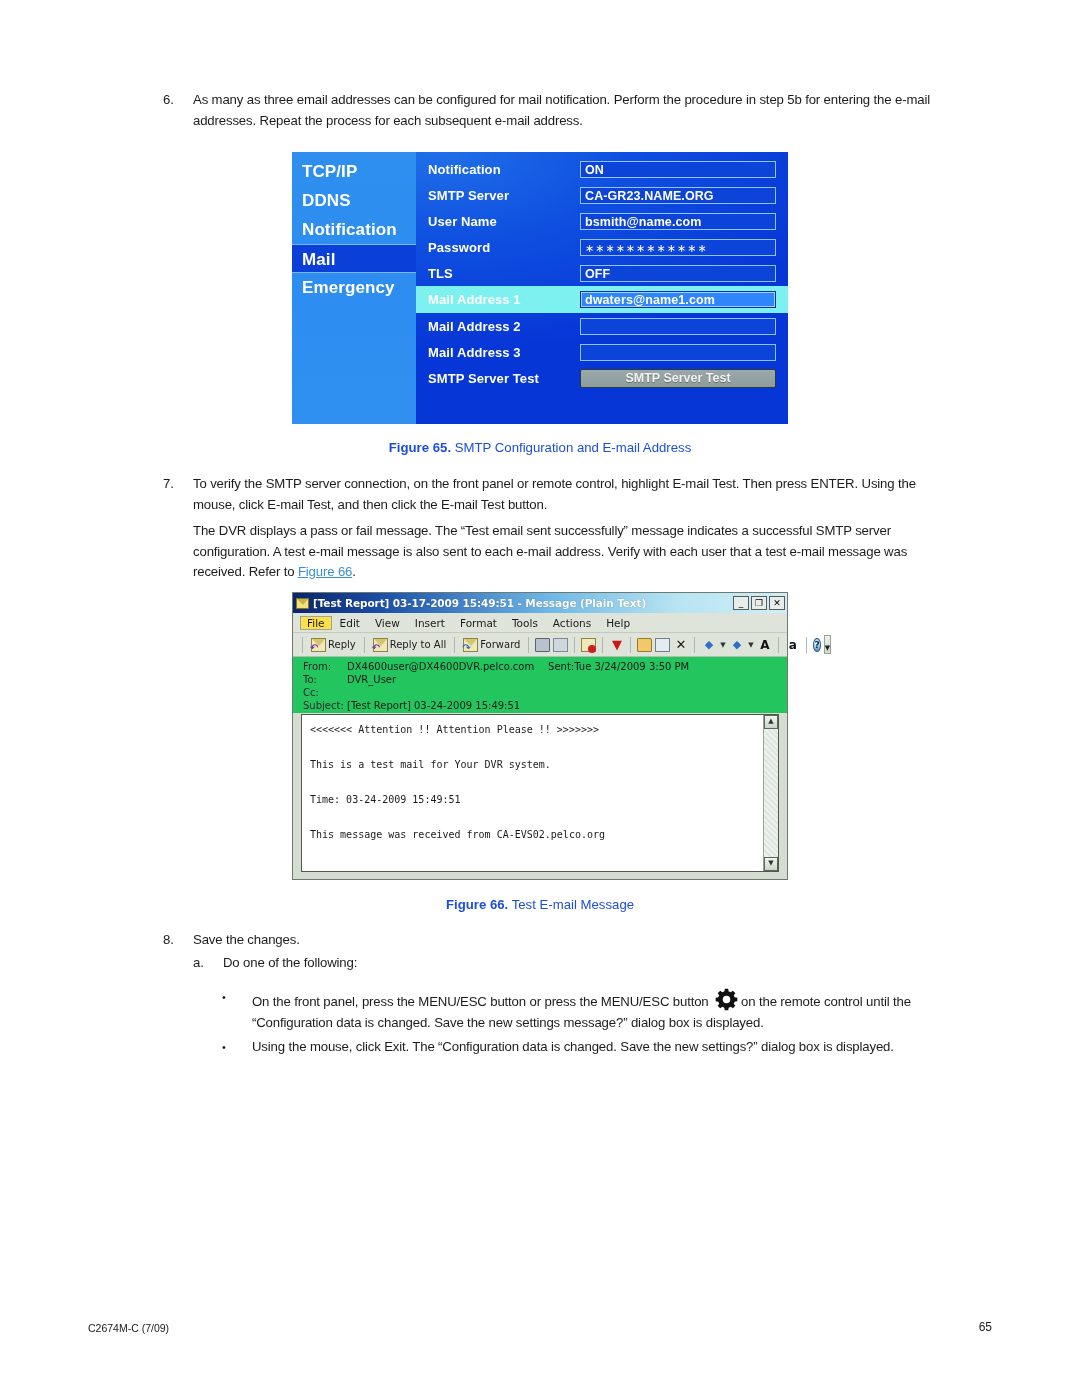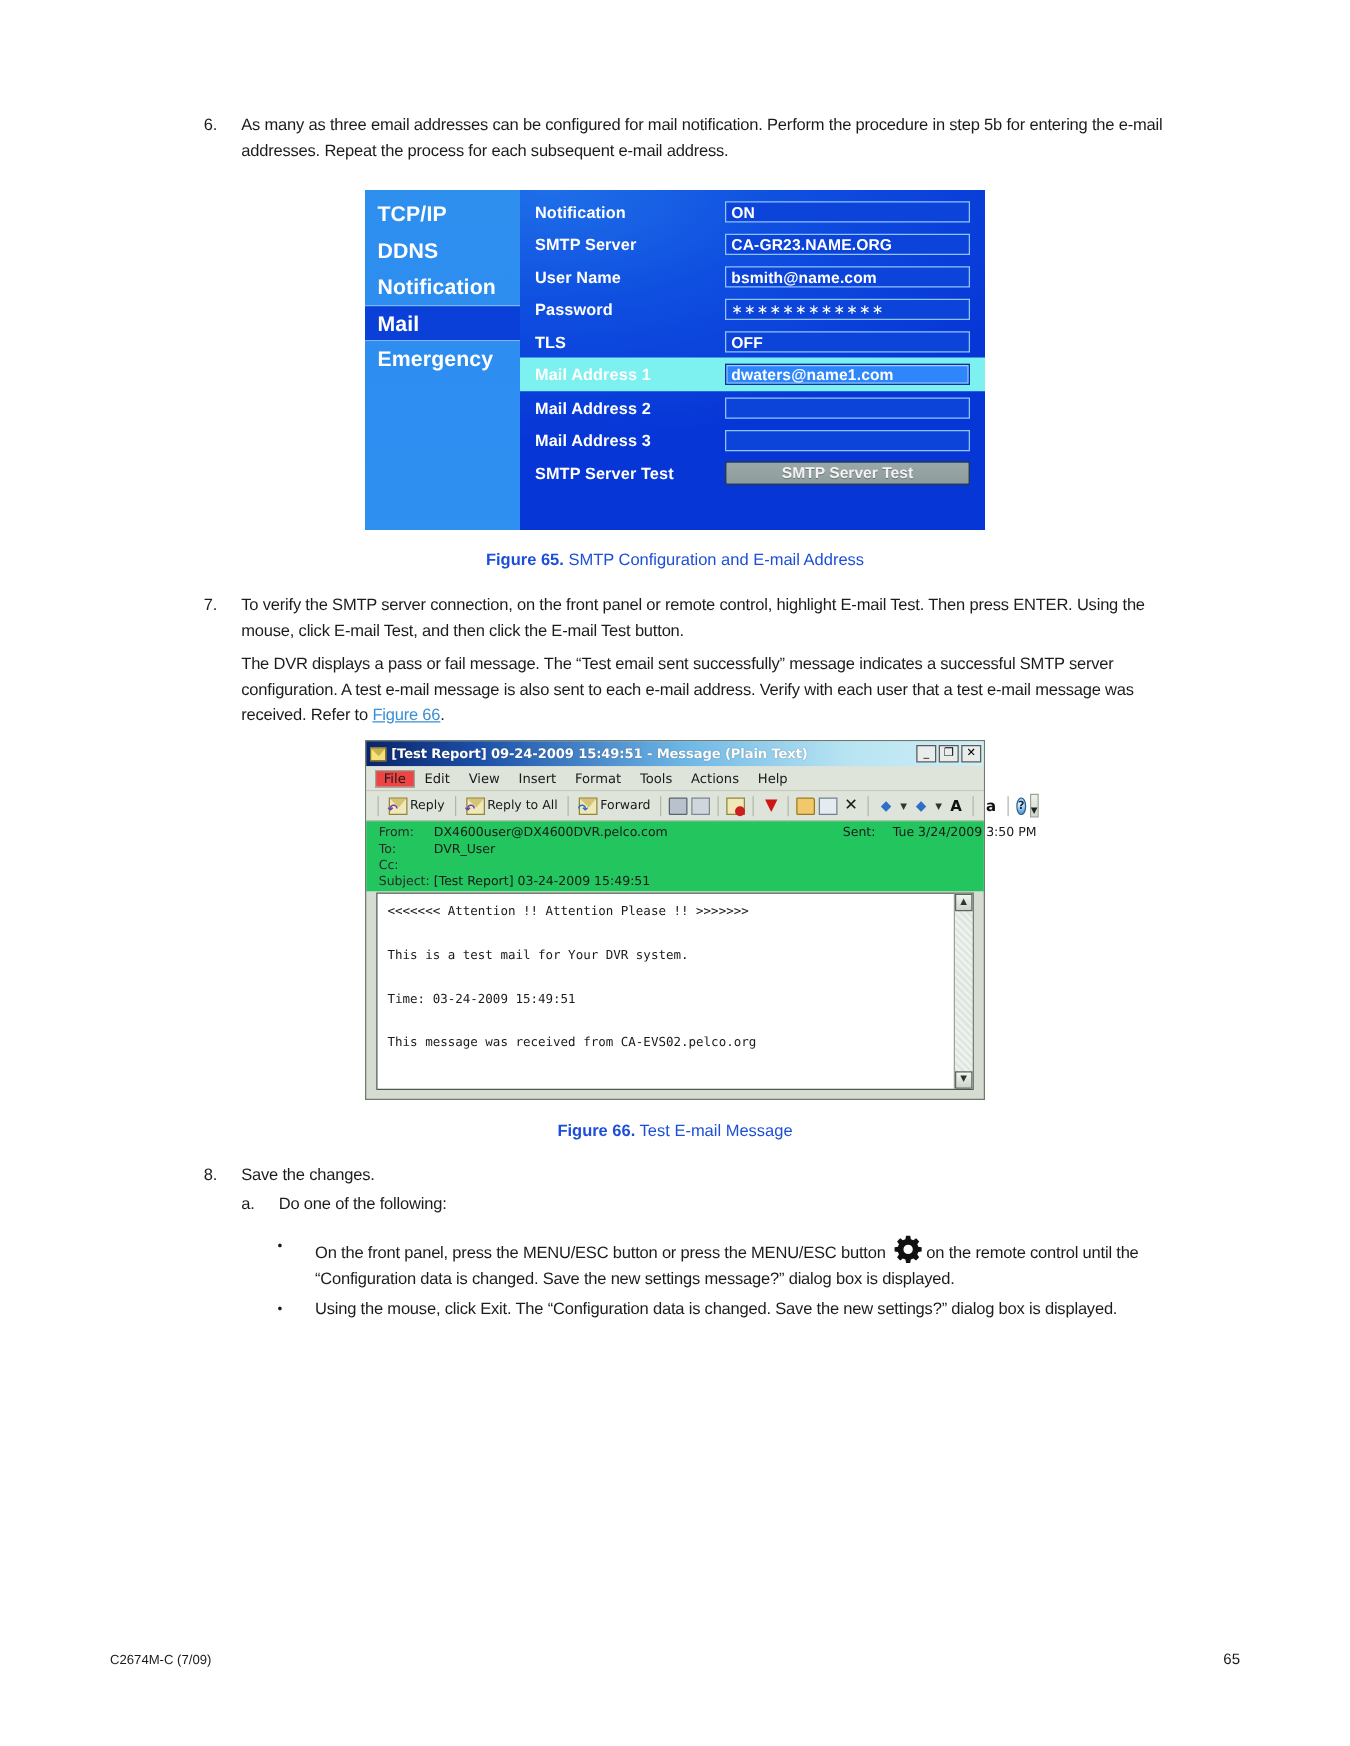--- a/index.html
+++ b/index.html
@@ -240,21 +240,21 @@
     gap: 1px;
     border-bottom: 1px solid #c4cabe;
   }
   .menu-item {
     font-size: 10.5px;
     color: #1a1a1a;
     padding: 1px 7px;
     white-space: nowrap;
   }
   .menu-item.active {
-    background: #ef4444;
+    background: #fde047;
     border: 1px solid #9aa4a0;
     padding: 0px 6px;
   }
   #ol-toolbar {
     height: 23px;
     background: #dfe4da;
     display: flex;
     align-items: center;
     padding-left: 6px;
     gap: 3px;
@@ -411,21 +411,21 @@
   }
   .hdr-key {
     width: 44px;
     flex: 0 0 44px;
     color: #2a2a2a;
   }
   .hdr-val { flex: 0 0 auto; white-space: nowrap; }
   .hdr-sent-key {
     width: 40px;
     flex: 0 0 40px;
-    margin-left: 140px;
+    text-align: right;
   }
   #ol-body-wrap {
     margin: 1px 8px 0 8px;
     height: 158px;
     background: #ffffff;
     border: 1px solid #4c5a4c;
     box-sizing: border-box;
     display: flex;
     position: relative;
   }
@@ -583,21 +583,21 @@
   </div>
 
   <div class="doc-text" id="para-dvr">
     <span>The DVR displays a pass or fail message. The “Test email sent successfully” message indicates a successful SMTP server configuration. A test e-mail message is also sent to each e-mail address. Verify with each user that a test e-mail message was received. Refer to </span><a class="link" href="#">Figure 66</a><span>.</span>
   </div>
 
   <div id="outlook">
 
     <div id="ol-titlebar">
       <span id="ol-title-icon"></span>
-      <span id="ol-title-text">[Test Report] 09-24-2009 15:49:51  - Message (Plain Text)</span>
+      <span id="ol-title-text">[Test Report] 03-17-2009 15:49:51  - Message (Plain Text)</span>
       <span class="win-btns">
         <span class="win-btn">_</span>
         <span class="win-btn">❐</span>
         <span class="win-btn">✕</span>
       </span>
     </div>
 
     <div id="ol-menubar">
       <span class="menu-item active">File</span>
       <span class="menu-item">Edit</span>

